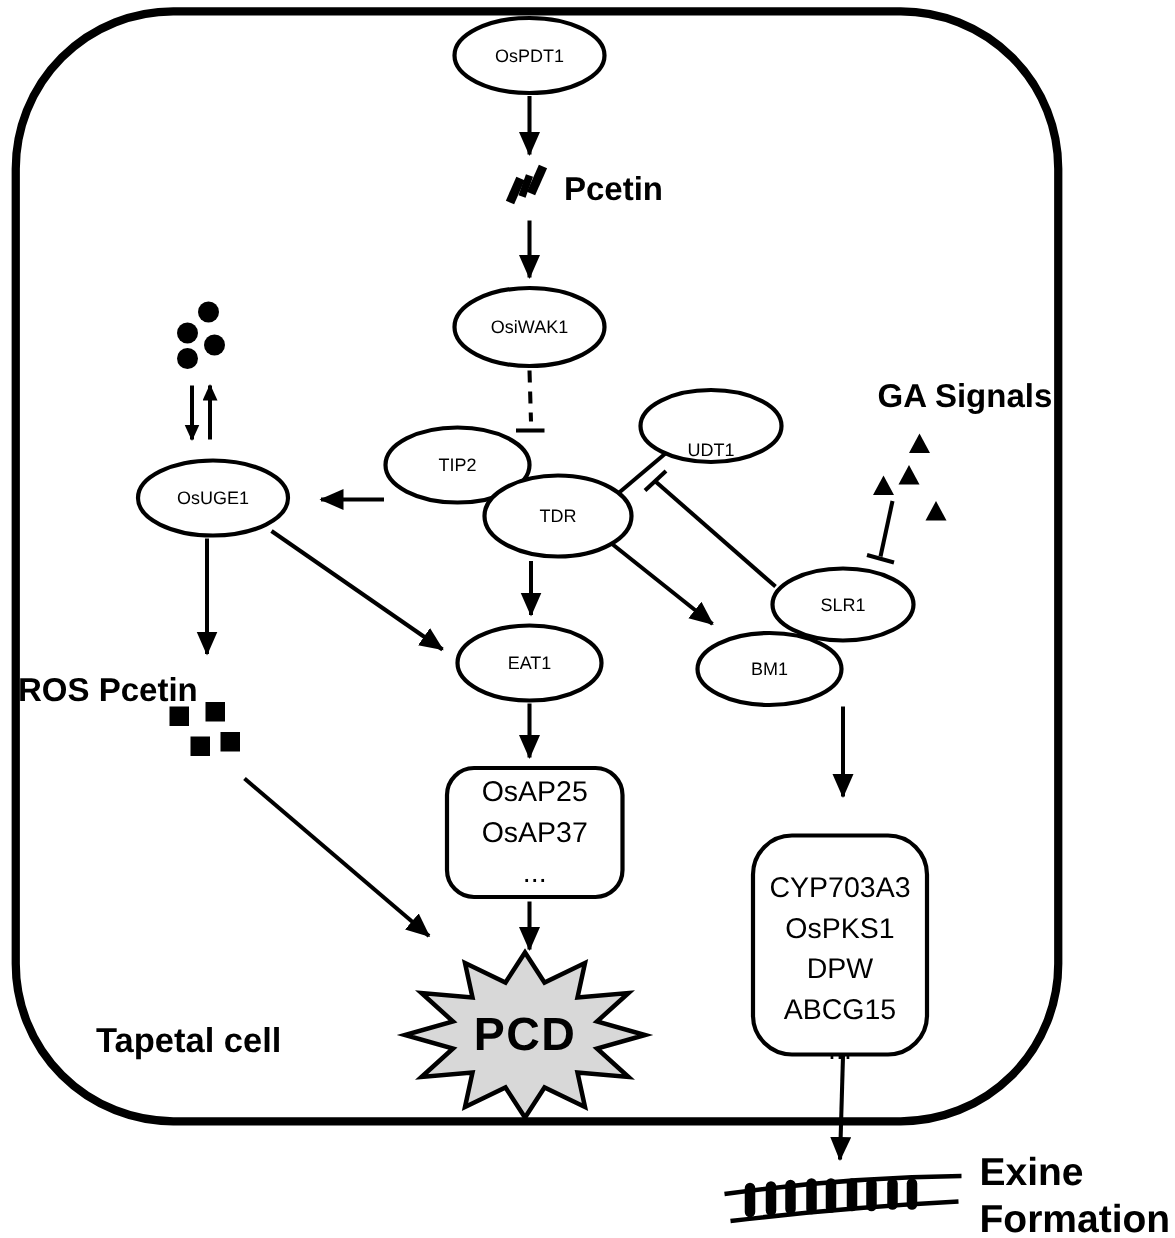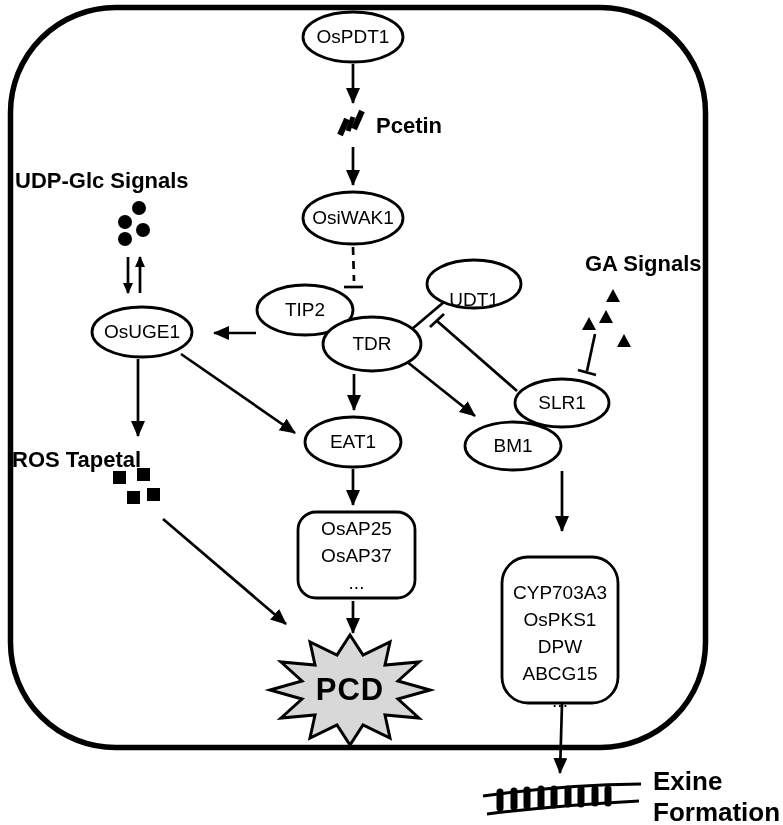--- a/index.html
+++ b/index.html
@@ -1,20 +1,20 @@
 <!DOCTYPE html>
 <html><head>
 <meta charset="utf-8">
 <style>
   html,body{margin:0;padding:0;background:#fff;}
   #stage{position:relative;width:783px;height:825px;background:#fff;overflow:hidden;
          font-family:"Liberation Sans","DejaVu Sans",sans-serif;color:#000;}
   #layer-svg{position:absolute;left:0;top:0;}
   .lbl{position:absolute;white-space:nowrap;color:#000;}
-  .node-lbl{transform:translate(-50%,-50%);font-size:19px;}
+  .node-lbl{transform:translate(-50%,-50%);font-size:12px;}
   .sig-lbl{font-weight:bold;font-size:22px;}
   .pcd-lbl{transform:translate(-50%,-50%);font-weight:bold;font-size:31px;letter-spacing:1px;}
   .cell-lbl{font-weight:bold;font-size:23px;}
   .outcome-lbl{font-weight:bold;font-size:26px;line-height:31px;white-space:nowrap;}
   .box-text{position:absolute;display:flex;flex-direction:column;align-items:center;
             justify-content:center;font-size:19px;text-align:right;}
   .box-text div{line-height:27px;}
 </style>
 </head>
 <body>
@@ -129,39 +129,39 @@
   <div class="lbl node-lbl" style="left:353px;top:218px">OsiWAK1</div>
   <div class="lbl node-lbl" style="left:305px;top:310px">TIP2</div>
   <div class="lbl node-lbl" style="left:372px;top:344px">TDR</div>
   <div class="lbl node-lbl" style="left:474px;top:300px">UDT1</div>
   <div class="lbl node-lbl" style="left:142px;top:332px">OsUGE1</div>
   <div class="lbl node-lbl" style="left:562px;top:403px">SLR1</div>
   <div class="lbl node-lbl" style="left:513px;top:446px">BM1</div>
   <div class="lbl node-lbl" style="left:353px;top:442px">EAT1</div>
 
   <div class="lbl sig-lbl" style="left:376px;top:113px">Pcetin</div>
-  <div class="lbl sig-lbl" style="left:15px;top:168px">UDP-Glc Signals</div>
-  <div class="lbl sig-lbl" style="left:12px;top:447px">ROS Tapetal</div>
+  <div class="lbl sig-lbl" style="left:12px;top:447px">ROS Pcetin</div>
   <div class="lbl sig-lbl" style="left:585px;top:251px">GA Signals</div>
 
   <div class="box-text" style="left:298px;top:512px;width:117px;height:86px">
     <div>OsAP25</div>
     <div>OsAP37</div>
     <div>...</div>
   </div>
 
   <div class="box-text" style="left:502px;top:557px;width:116px;height:178px">
     <div>CYP703A3</div>
     <div>OsPKS1</div>
     <div>DPW</div>
     <div>ABCG15</div>
     <div>...</div>
   </div>
 
   <div class="lbl pcd-lbl" style="left:350px;top:690px">PCD</div>
 
+  <div class="lbl cell-lbl" style="left:64px;top:680px">Tapetal cell</div>
 
   <div class="lbl outcome-lbl" style="left:653px;top:766px">
     <div>Exine</div>
     <div>Formation</div>
   </div>
 
 </div>
 
 </body></html>

